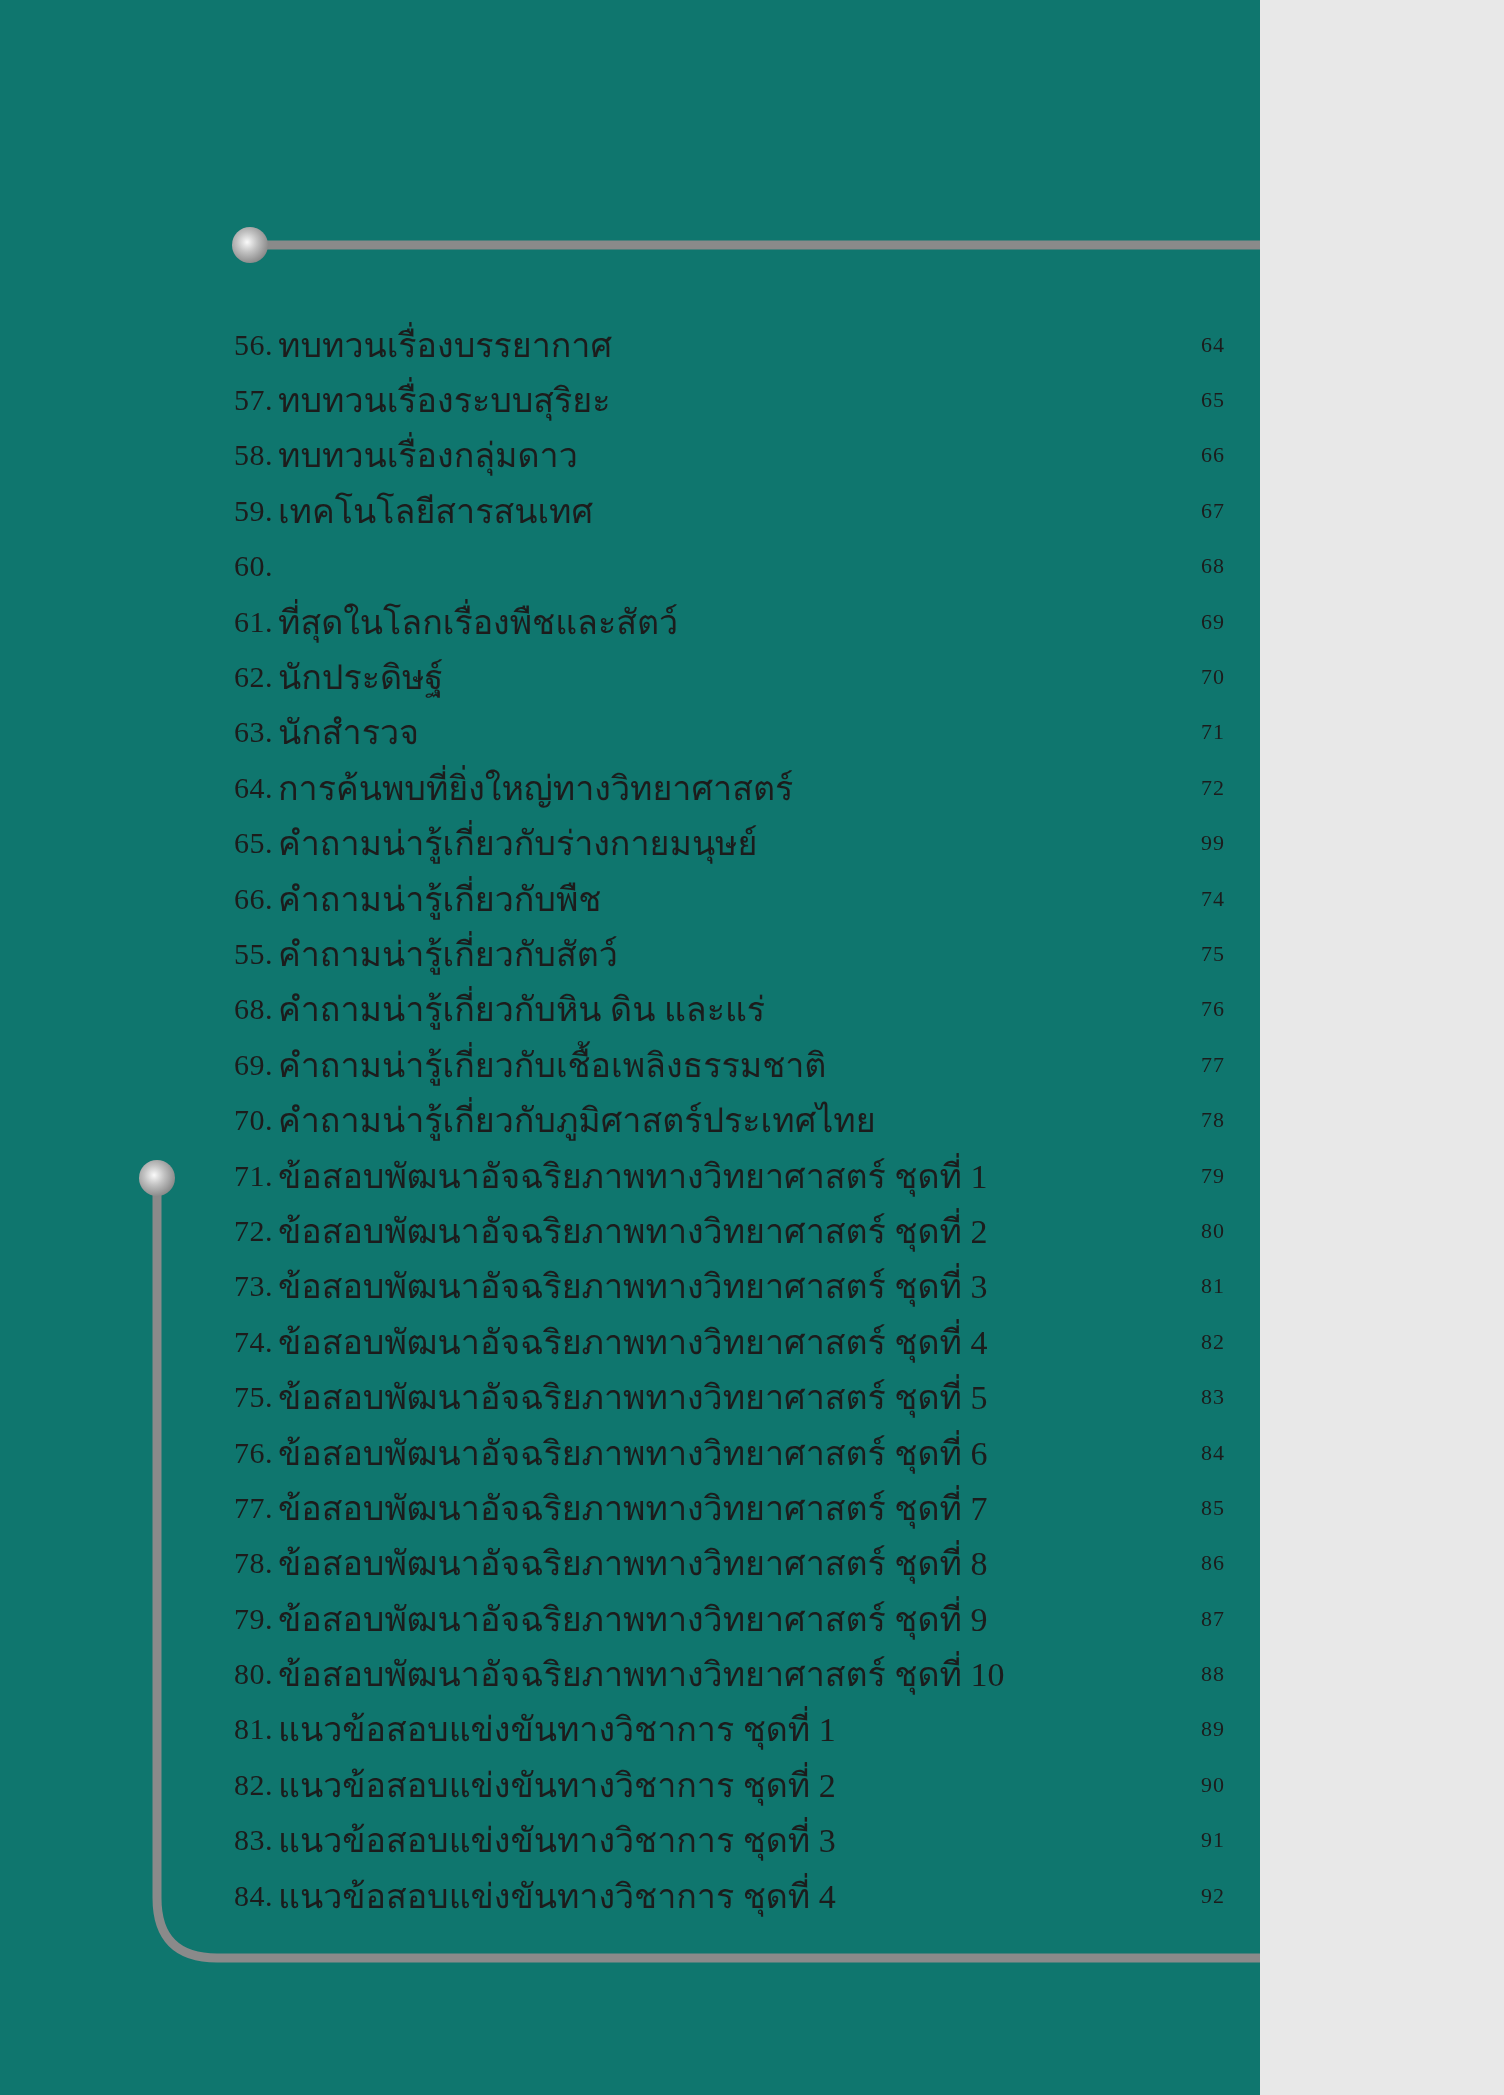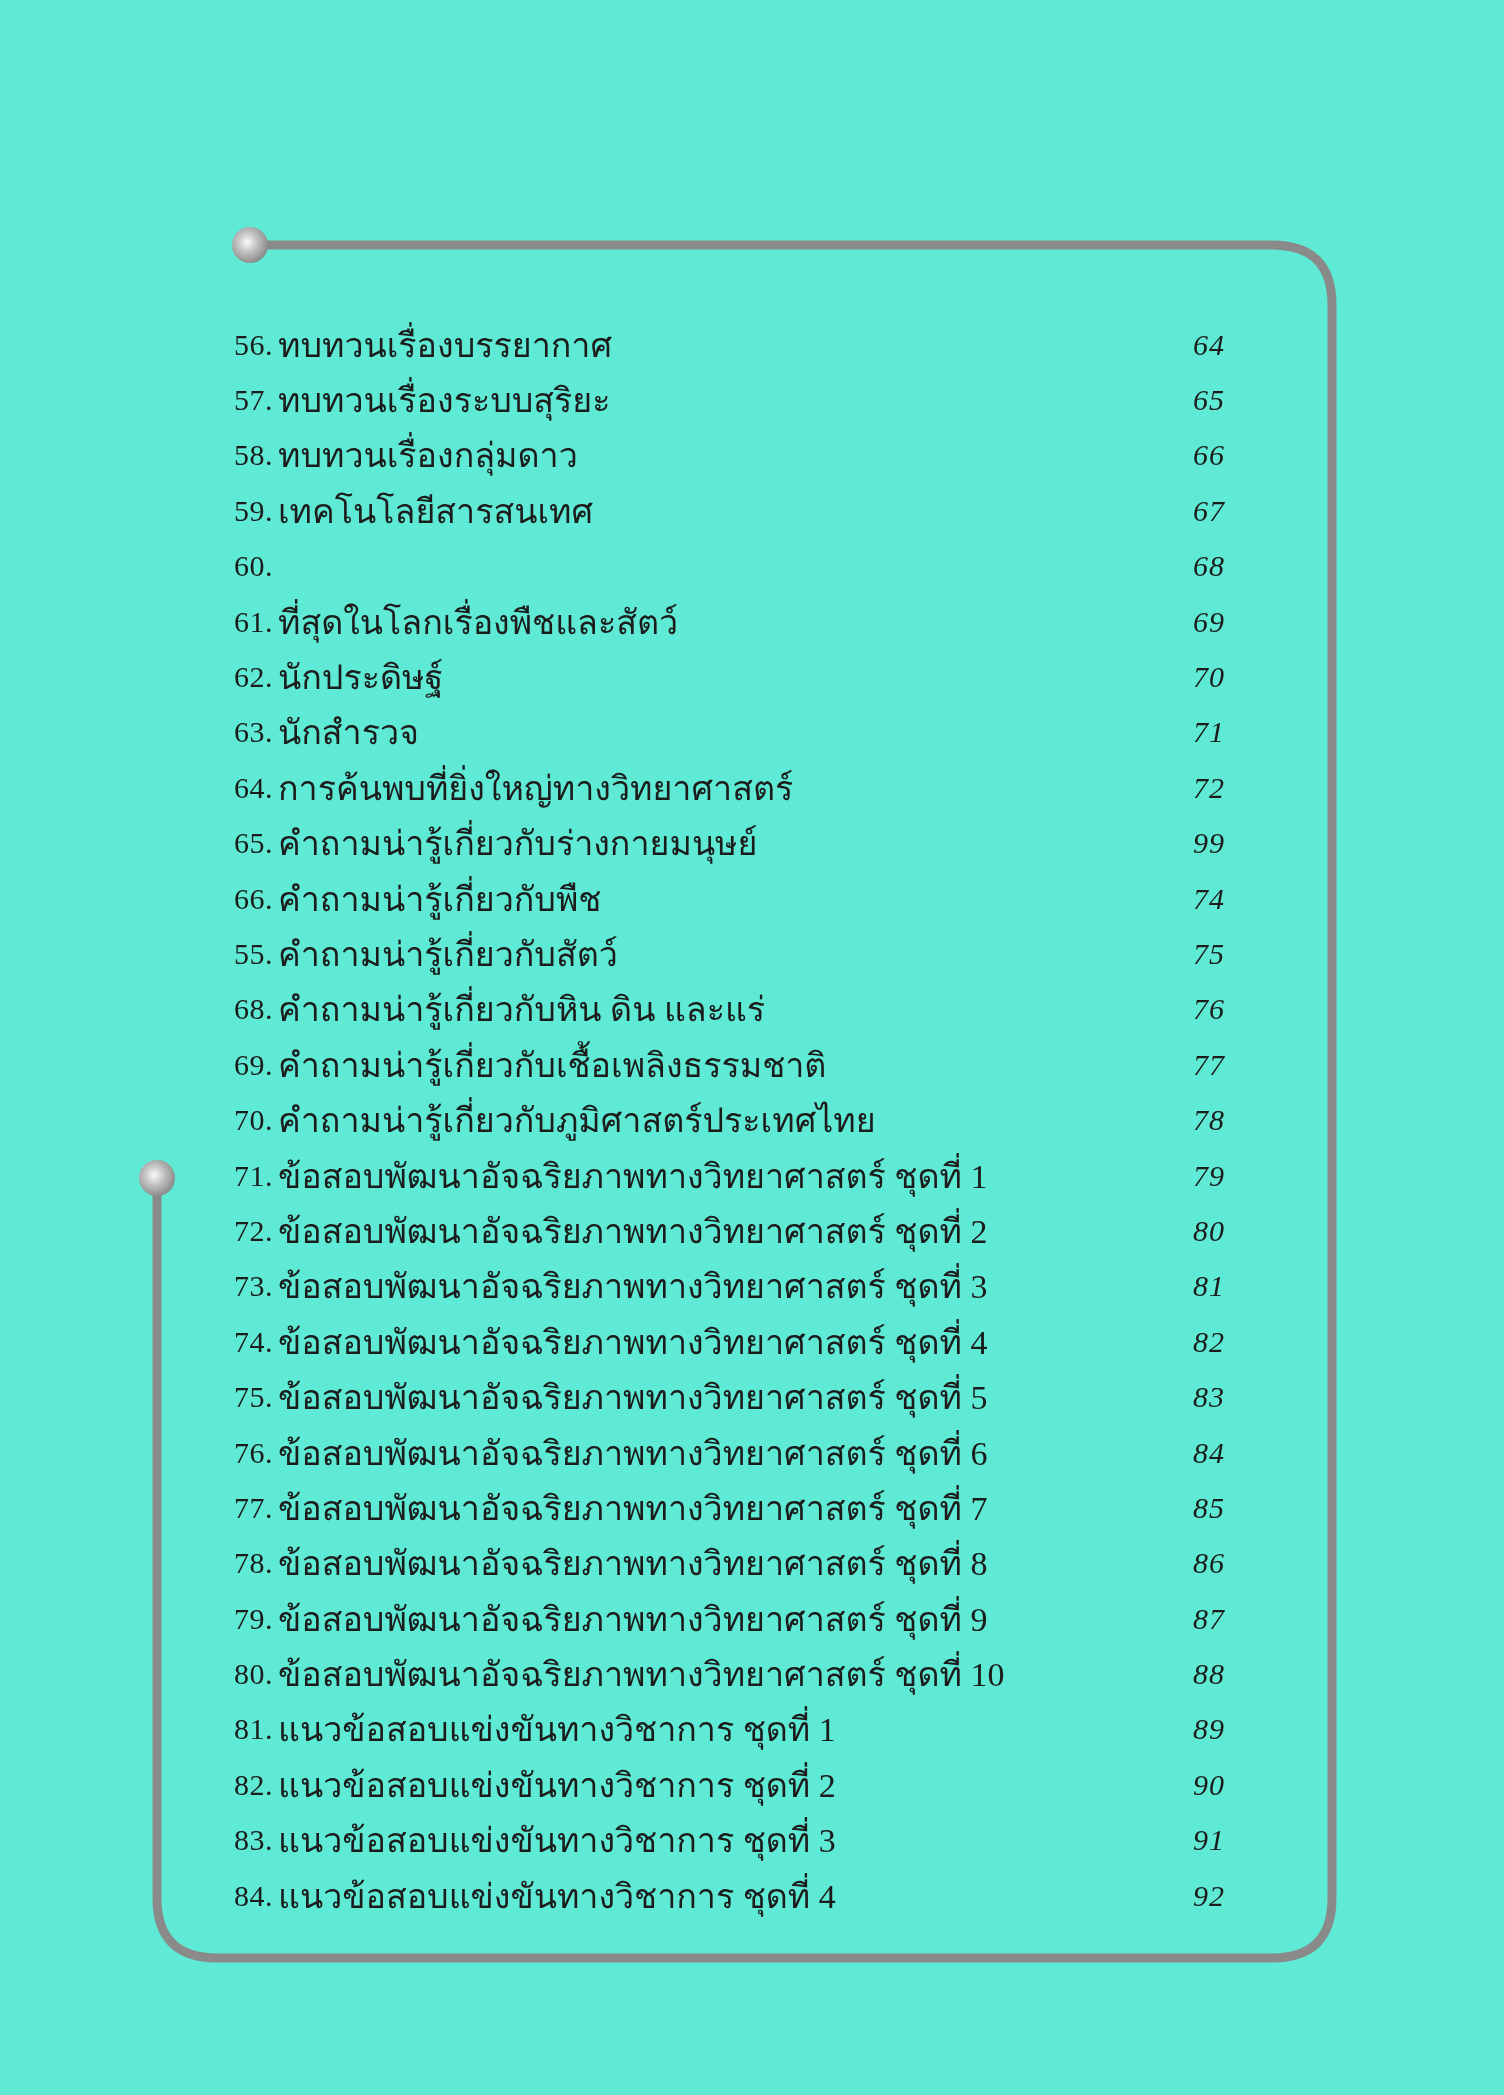--- a/index.html
+++ b/index.html
@@ -2,23 +2,23 @@
 <html><head>
 <meta charset="utf-8">
 <style>
   html, body {
     margin: 0;
     padding: 0;
     background: #e8e8e8;
   }
   .page {
     position: relative;
-    width: 1504px;
+    width: 1260px;
     height: 2095px;
-    background: #5eead4;
+    background: #0f766e;
     overflow: hidden;
     font-family: "Liberation Serif", "DejaVu Serif", serif;
     color: #1c1c1c;
   }
   .frame-svg {
     position: absolute;
     left: 0;
     top: 0;
     width: 1504px;
     height: 2095px;
@@ -42,24 +42,23 @@
     letter-spacing: 0.5px;
   }
   .toc-title {
     flex: 1 1 auto;
     font-size: 34px;
     overflow: hidden;
   }
   .toc-page {
     flex: 0 0 auto;
     margin-left: auto;
-    font-size: 30px;
+    font-size: 22px;
     text-align: left;
     letter-spacing: 1px;
-    font-style: italic;
   }
 </style>
 </head>
 <body>
 
 <div class="page">
 
   <svg class="frame-svg" viewBox="0 0 1504 2095" xmlns="http://www.w3.org/2000/svg" aria-hidden="true">
     <defs>
       <radialGradient id="ballGrad" cx="42%" cy="42%" r="62%">

